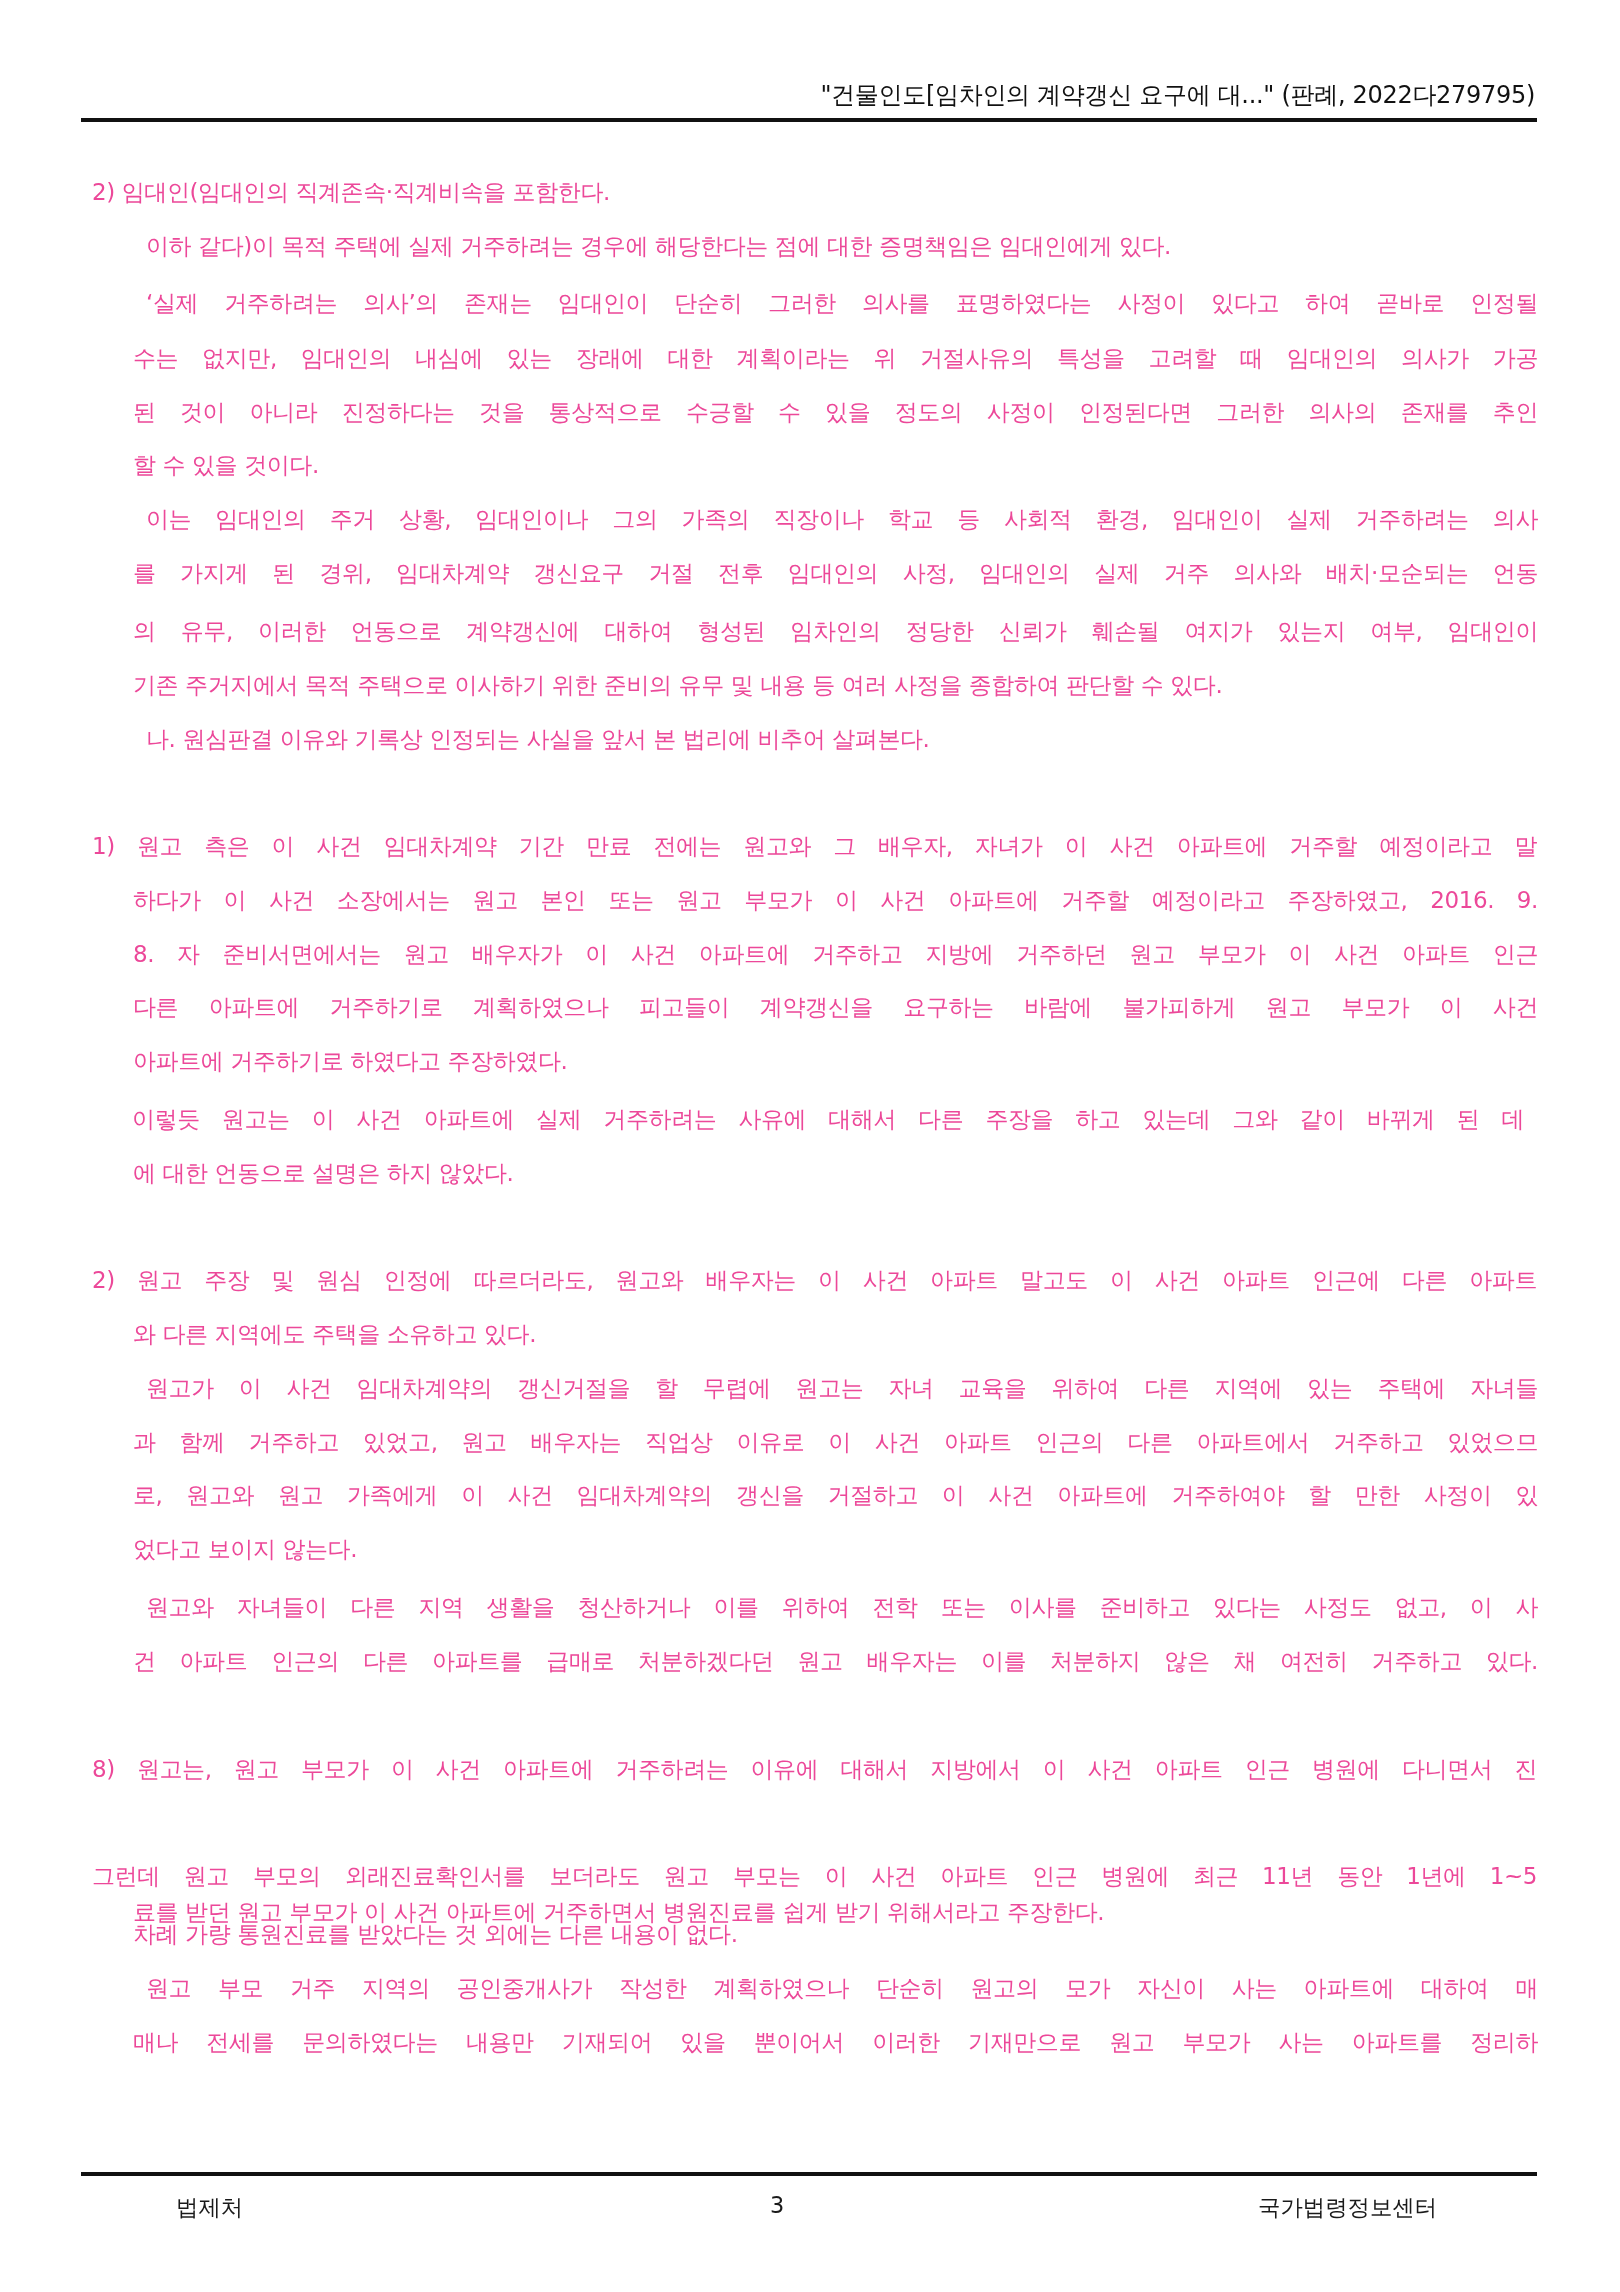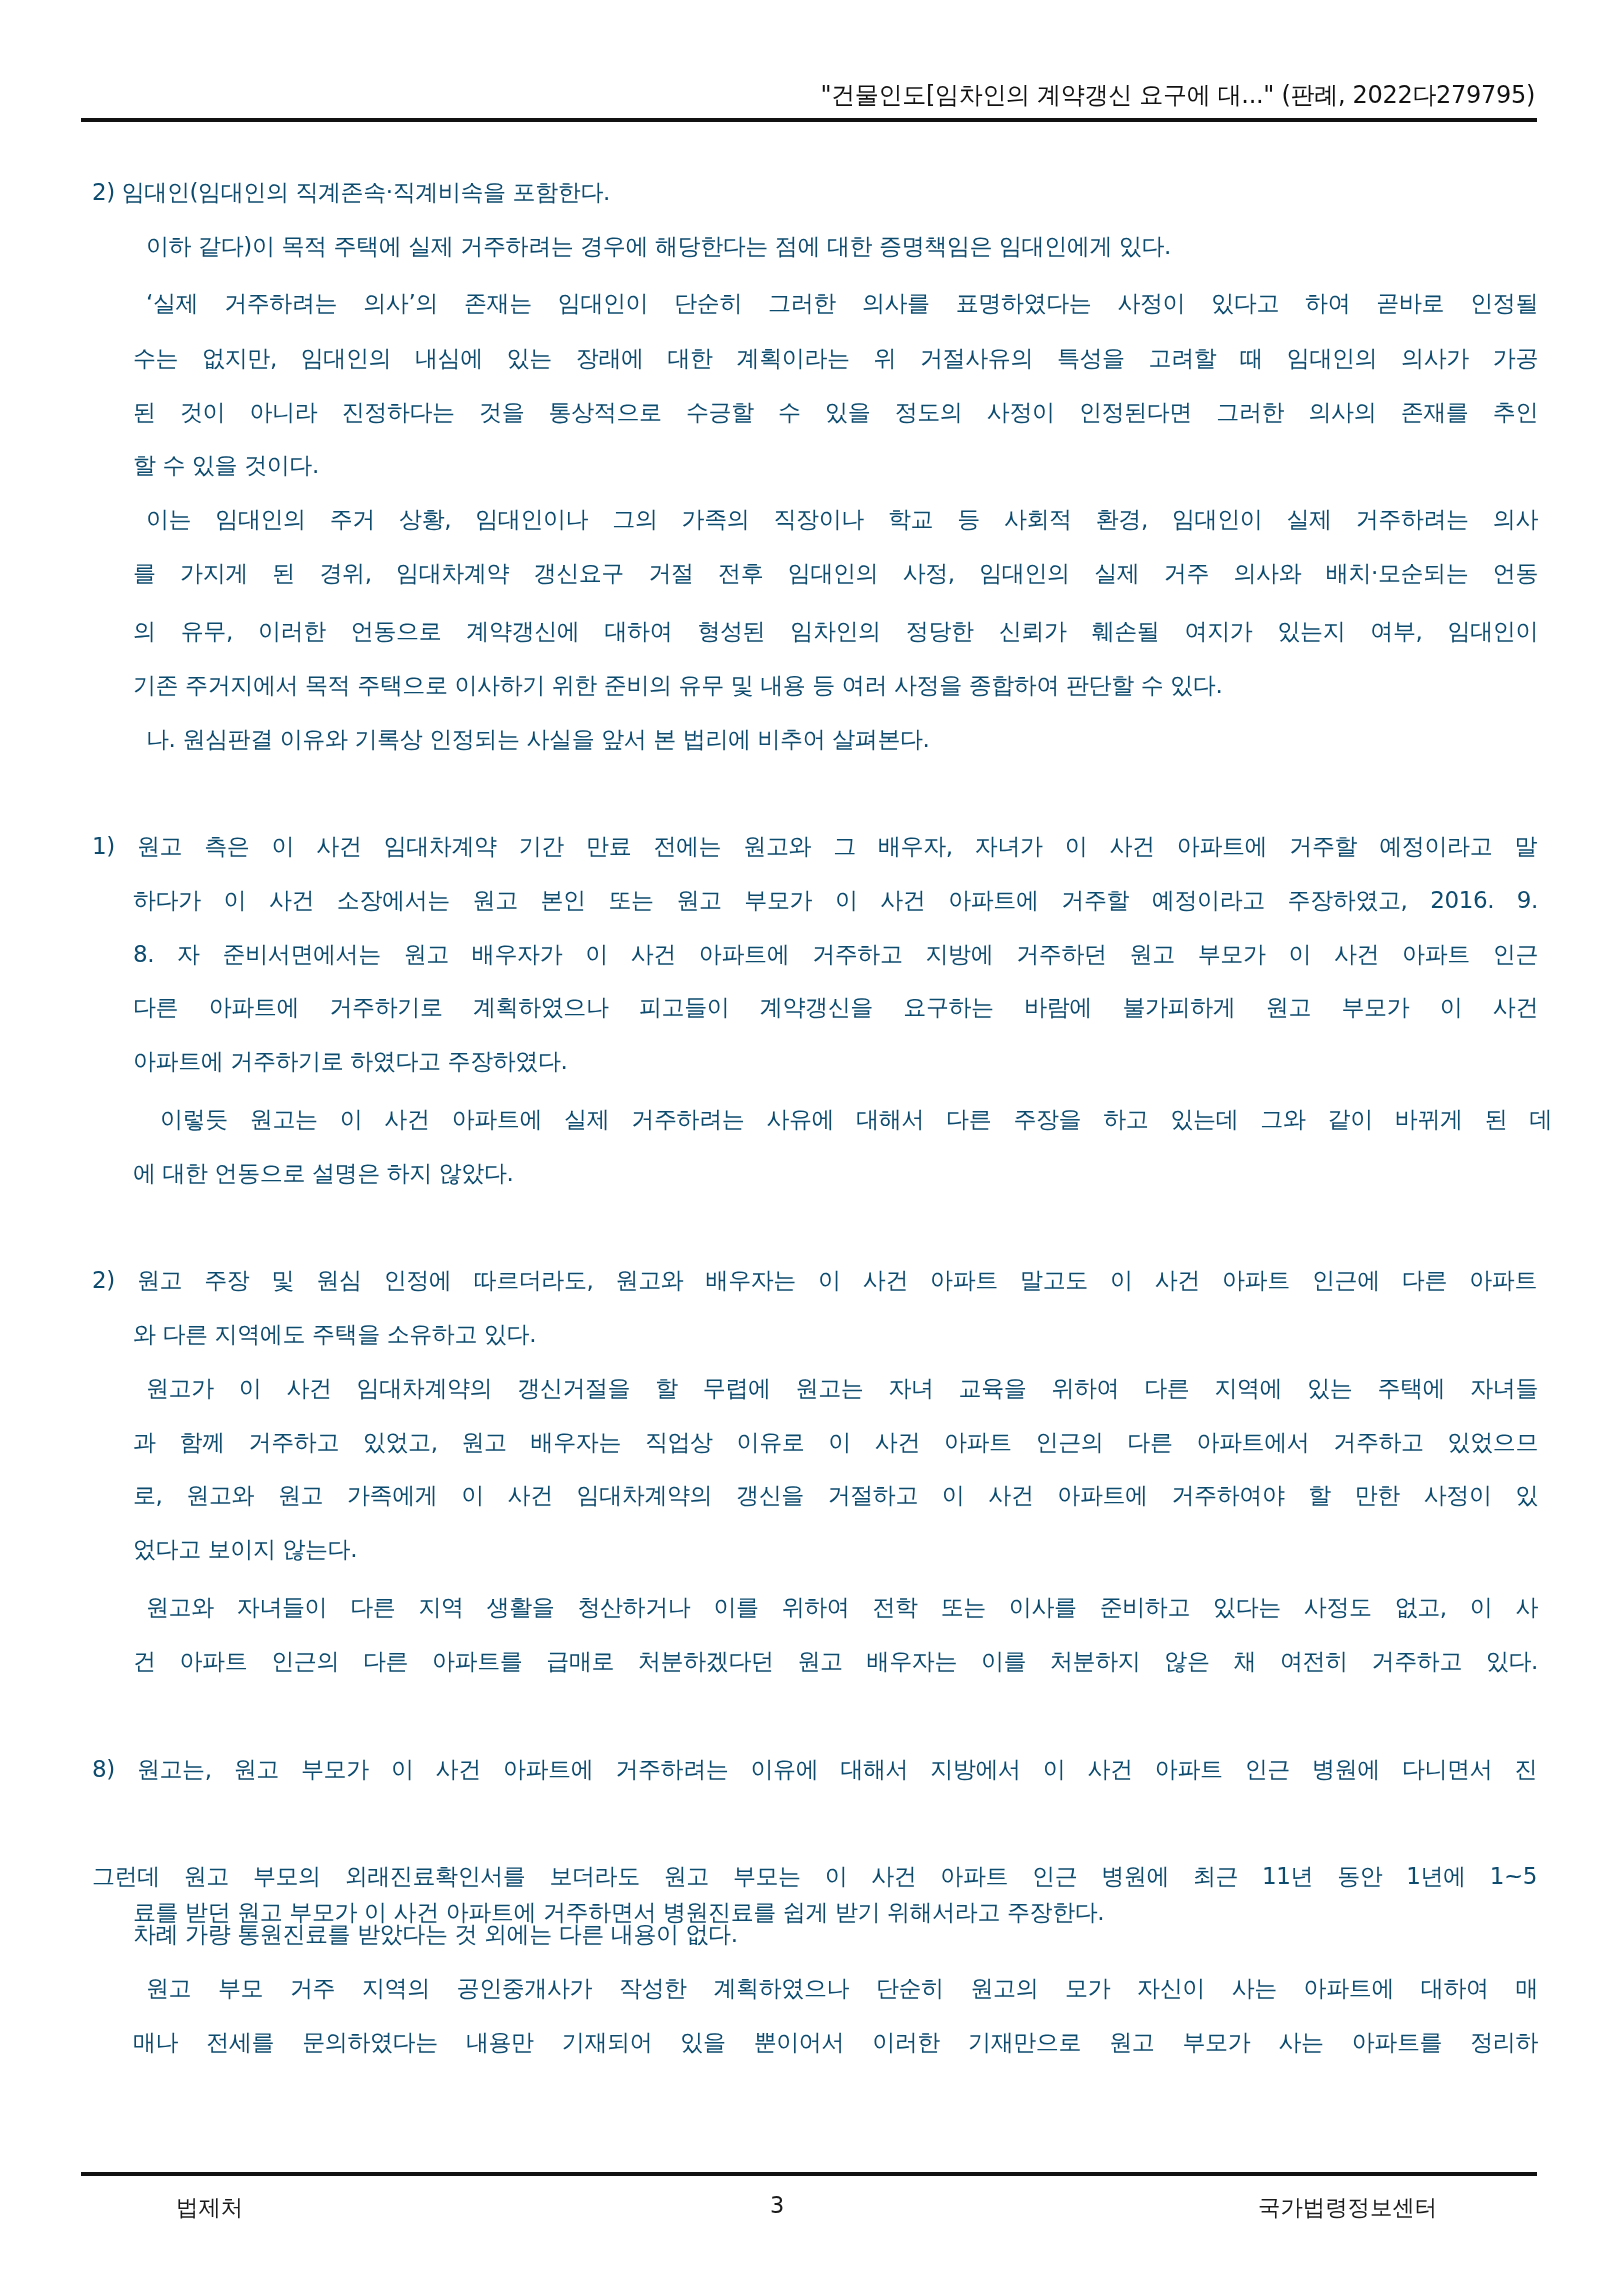--- a/index.html
+++ b/index.html
@@ -32,21 +32,21 @@
       background: #111;
     }
     .rule.top { top: 118px; }
     .rule.bottom { top: 2172px; }
     .body-line {
       position: absolute;
       font-size: 23px;
       line-height: 30px;
       white-space: nowrap;
       letter-spacing: -0.4px;
-      color: #0c4a6e;
+      color: #ec4899;
     }
     .body-line.justify {
       text-align: justify;
       text-align-last: justify;
       white-space: normal;
       overflow: hidden;
       height: 30px;
     }
     .footer-item {
       position: absolute;
@@ -78,21 +78,21 @@
     <div class="body-line justify" style="top: 504px; left: 146px; width: 1392px;">이는 임대인의 주거 상황, 임대인이나 그의 가족의 직장이나 학교 등 사회적 환경, 임대인이 실제 거주하려는 의사</div>
     <div class="body-line justify" style="top: 558px; left: 133px; width: 1405px;">를 가지게 된 경위, 임대차계약 갱신요구 거절 전후 임대인의 사정, 임대인의 실제 거주 의사와 배치·모순되는 언동</div>
     <div class="body-line justify" style="top: 616px; left: 133px; width: 1405px;">의 유무, 이러한 언동으로 계약갱신에 대하여 형성된 임차인의 정당한 신뢰가 훼손될 여지가 있는지 여부, 임대인이</div>
     <div class="body-line" style="top: 670px; left: 133px;">기존 주거지에서 목적 주택으로 이사하기 위한 준비의 유무 및 내용 등 여러 사정을 종합하여 판단할 수 있다.</div>
     <div class="body-line" style="top: 724px; left: 146px;">나. 원심판결 이유와 기록상 인정되는 사실을 앞서 본 법리에 비추어 살펴본다.</div>
     <div class="body-line justify" style="top: 831px; left: 92px; width: 1445px;">1) 원고 측은 이 사건 임대차계약 기간 만료 전에는 원고와 그 배우자, 자녀가 이 사건 아파트에 거주할 예정이라고 말</div>
     <div class="body-line justify" style="top: 885px; left: 133px; width: 1405px;">하다가 이 사건 소장에서는 원고 본인 또는 원고 부모가 이 사건 아파트에 거주할 예정이라고 주장하였고, 2016. 9.</div>
     <div class="body-line justify" style="top: 939px; left: 133px; width: 1405px;">8. 자 준비서면에서는 원고 배우자가 이 사건 아파트에 거주하고 지방에 거주하던 원고 부모가 이 사건 아파트 인근</div>
     <div class="body-line justify" style="top: 992px; left: 133px; width: 1405px;">다른 아파트에 거주하기로 계획하였으나 피고들이 계약갱신을 요구하는 바람에 불가피하게 원고 부모가 이 사건</div>
     <div class="body-line" style="top: 1046px; left: 133px;">아파트에 거주하기로 하였다고 주장하였다.</div>
-    <div class="body-line justify" style="top: 1104px; left: 160px; width: 1392px;">이렇듯 원고는 이 사건 아파트에 실제 거주하려는 사유에 대해서 다른 주장을 하고 있는데 그와 같이 바뀌게 된 데</div>
+    <div class="body-line justify" style="top: 1104px; left: 132px; width: 1392px;">이렇듯 원고는 이 사건 아파트에 실제 거주하려는 사유에 대해서 다른 주장을 하고 있는데 그와 같이 바뀌게 된 데</div>
     <div class="body-line" style="top: 1158px; left: 133px;">에 대한 언동으로 설명은 하지 않았다.</div>
     <div class="body-line justify" style="top: 1265px; left: 92px; width: 1445px;">2) 원고 주장 및 원심 인정에 따르더라도, 원고와 배우자는 이 사건 아파트 말고도 이 사건 아파트 인근에 다른 아파트</div>
     <div class="body-line" style="top: 1319px; left: 133px;">와 다른 지역에도 주택을 소유하고 있다.</div>
     <div class="body-line justify" style="top: 1373px; left: 146px; width: 1392px;">원고가 이 사건 임대차계약의 갱신거절을 할 무렵에 원고는 자녀 교육을 위하여 다른 지역에 있는 주택에 자녀들</div>
     <div class="body-line justify" style="top: 1427px; left: 133px; width: 1405px;">과 함께 거주하고 있었고, 원고 배우자는 직업상 이유로 이 사건 아파트 인근의 다른 아파트에서 거주하고 있었으므</div>
     <div class="body-line justify" style="top: 1480px; left: 133px; width: 1405px;">로, 원고와 원고 가족에게 이 사건 임대차계약의 갱신을 거절하고 이 사건 아파트에 거주하여야 할 만한 사정이 있</div>
     <div class="body-line" style="top: 1534px; left: 133px;">었다고 보이지 않는다.</div>
     <div class="body-line justify" style="top: 1592px; left: 146px; width: 1392px;">원고와 자녀들이 다른 지역 생활을 청산하거나 이를 위하여 전학 또는 이사를 준비하고 있다는 사정도 없고, 이 사</div>
     <div class="body-line justify" style="top: 1646px; left: 133px; width: 1405px;">건 아파트 인근의 다른 아파트를 급매로 처분하겠다던 원고 배우자는 이를 처분하지 않은 채 여전히 거주하고 있다.</div>
     <div class="body-line justify" style="top: 1754px; left: 92px; width: 1445px;">8) 원고는, 원고 부모가 이 사건 아파트에 거주하려는 이유에 대해서 지방에서 이 사건 아파트 인근 병원에 다니면서 진</div>

